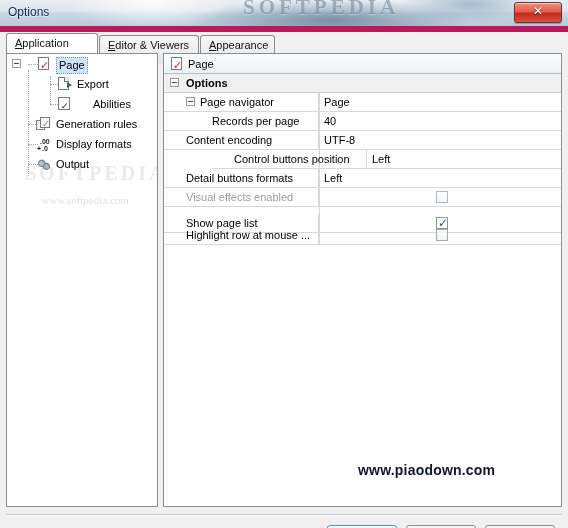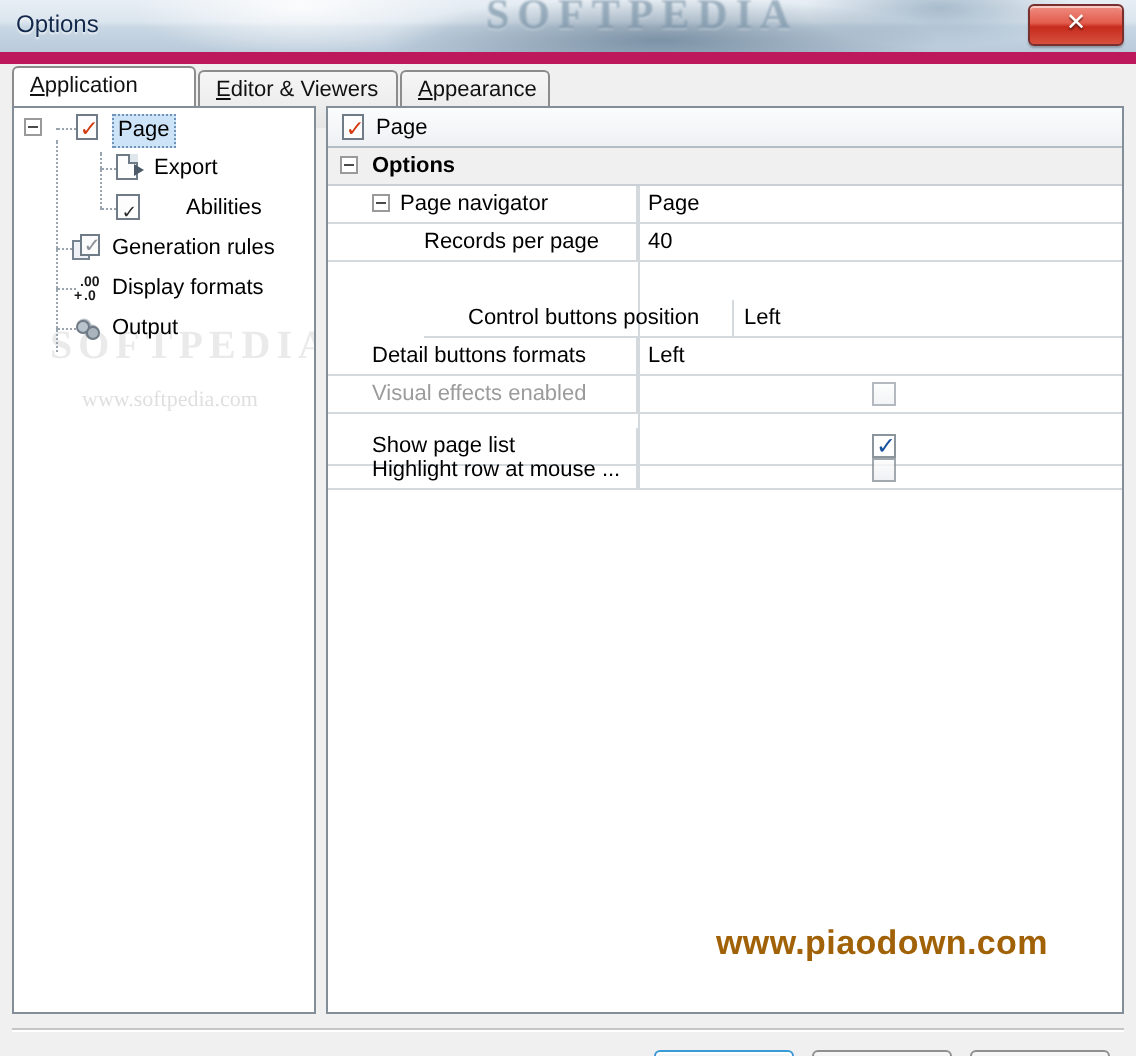--- a/index.html
+++ b/index.html
@@ -190,22 +190,22 @@
     position:absolute;left:1px;top:-2px;font-size:12px;font-style:normal;color:#15529e;font-weight:bold;
   }
   .minibox{
     position:absolute;width:9px;height:9px;box-sizing:border-box;
     border:1px solid #9a9a9a;background:#fff;cursor:pointer;
   }
   .minibox:before{content:"";position:absolute;left:1px;top:3px;width:5px;height:1px;background:#4a4a4a;}
   
   .pw{
     position:absolute;left:359px;top:431px;
-    font-family:"Liberation Sans",sans-serif;font-size:17px;font-weight:bold;
-    color:#a16207;letter-spacing:.2px;white-space:nowrap;pointer-events:none;
+    font-family:"Liberation Sans",sans-serif;font-size:14px;font-weight:bold;
+    color:#0f172a;letter-spacing:.2px;white-space:nowrap;pointer-events:none;
   }
   
   .hsep{position:absolute;left:6px;top:482px;width:556px;height:2px;border-top:1px solid #c5c5c5;border-bottom:1px solid #ffffff;box-sizing:border-box;}
   .btn{
     position:absolute;top:493px;height:23px;width:70px;
     border:1px solid #8f8f8f;border-radius:3px;box-sizing:border-box;
     background:linear-gradient(180deg,#f7f7f7 0%,#ededed 48%,#dcdcdc 52%,#d2d2d2 100%);
     font-size:11px;color:#000;line-height:21px;text-align:center;cursor:pointer;
   }
   .btn.focus{
@@ -330,20 +330,25 @@
         <span class="nm" style="left:36px;">Page navigator</span>
         <span class="vl">Page</span>
       </div>
 
       <div class="row" style="top:58px;">
         <span class="namecell"></span>
         <span class="nm" style="left:48px;">Records per page</span>
         <span class="vl">40</span>
       </div>
 
+      <div class="row" style="top:77px;">
+        <span class="namecell"></span>
+        <span class="nm" style="left:22px;">Content encoding</span>
+        <span class="vl">UTF-8</span>
+      </div>
 
       <div class="row" style="top:96px;margin-left:48px;">
         <span class="namecell"></span>
         <span class="nm" style="left:22px;">Control buttons position</span>
         <span class="vl">Left</span>
       </div>
 
       <div class="row" style="top:115px;">
         <span class="namecell"></span>
         <span class="nm" style="left:22px;">Detail buttons formats</span>

